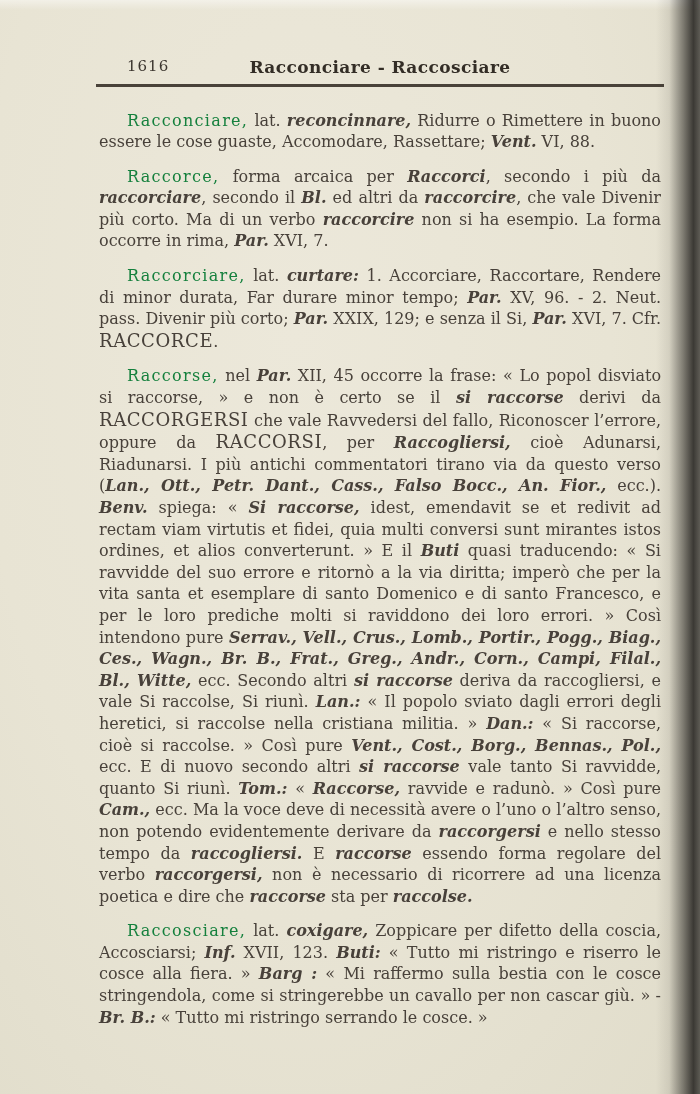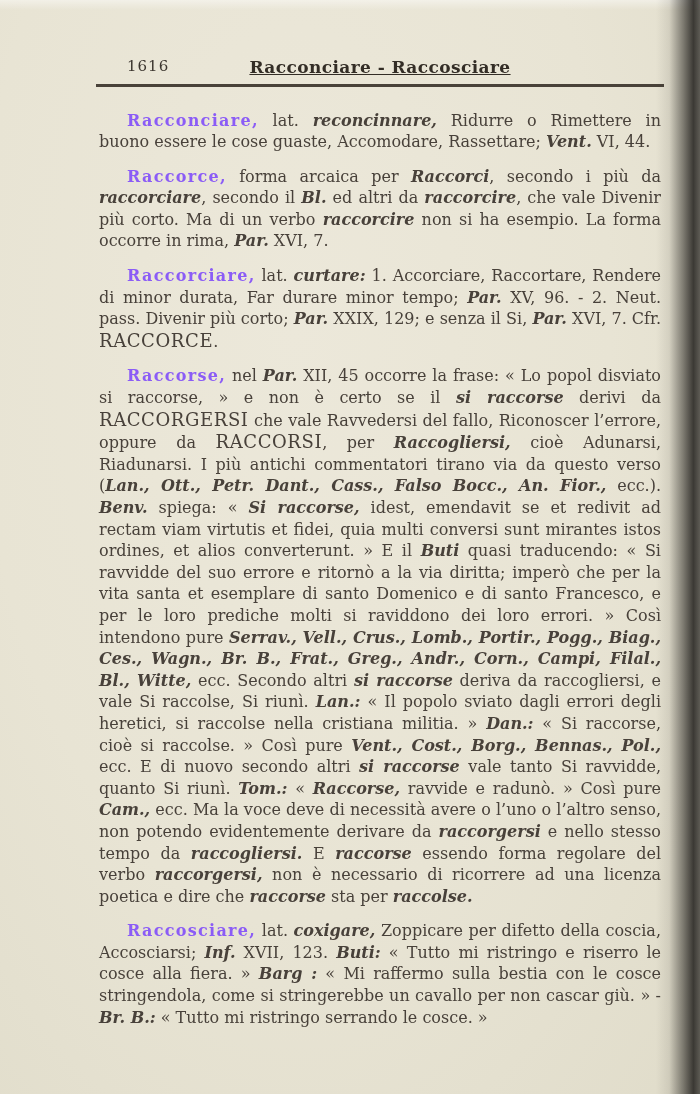--- a/index.html
+++ b/index.html
@@ -49,64 +49,63 @@
     letter-spacing: 1px;
     color: #3c362f;
     margin-left: 11px;
   }
   .running-title {
     text-align: center;
     font-weight: bold;
     font-size: 17px;
     letter-spacing: 0.4px;
     color: #332d26;
-    text-decoration: underline;
   }
   .header-rule {
     height: 2.5px;
     background: #494239;
     margin-top: 5px;
     margin-left: -3px;
     margin-right: -3px;
   }
   .entries {
     margin-top: 23px;
   }
   p.entry {
     margin: 0 0 13px 0;
     font-size: 16px;
     line-height: 21.6px;
     text-align: justify;
     text-indent: 28px;
   }
   .b {  
-    font-weight: bold;
+    font-weight: normal;
     letter-spacing: 1.3px;
-    color: #8b5cf6;
+    color: #15803d;
   }
   .i { font-style: italic; font-weight: bold; }
   .sc { 
     font-size: 18px;
     letter-spacing: 0.6px;
   }
   .r { }
 </style>
 </head>
 <body style="color: rgb(72, 65, 58);">
 
 <div class="top-light"></div>
 
 <div class="page-inner">
   <div class="header">
     <span class="page-number">1616</span>
     <div class="running-title">Racconciare - Raccosciare</div>
   </div>
   <div class="header-rule" style="background: rgb(73, 66, 57);"></div>
   <div class="entries">
-      <p class="entry"><span class="b">Racconciare,</span><span class="r"> lat. </span><span class="i">reconcinnare,</span><span class="r"> Ridurre o Rimettere in buono essere le cose guaste, Accomodare, Rassettare; </span><span class="i">Vent.</span><span class="r"> VI, 44.</span></p>
+      <p class="entry"><span class="b">Racconciare,</span><span class="r"> lat. </span><span class="i">reconcinnare,</span><span class="r"> Ridurre o Rimettere in buono essere le cose guaste, Accomodare, Rassettare; </span><span class="i">Vent.</span><span class="r"> VI, 88.</span></p>
       <p class="entry"><span class="b">Raccorce,</span><span class="r"> forma arcaica per </span><span class="i">Raccorci</span><span class="r">, secondo i più da </span><span class="i">raccorciare</span><span class="r">, secondo il </span><span class="i">Bl.</span><span class="r"> ed altri da </span><span class="i">raccorcire</span><span class="r">, che vale Divenir più corto. Ma di un verbo </span><span class="i">raccorcire</span><span class="r"> non si ha esempio. La forma occorre in rima, </span><span class="i">Par.</span><span class="r"> XVI, 7.</span></p>
       <p class="entry"><span class="b">Raccorciare,</span><span class="r"> lat. </span><span class="i">curtare:</span><span class="r"> 1. Accorciare, Raccortare, Rendere di minor durata, Far durare minor tempo; </span><span class="i">Par.</span><span class="r"> XV, 96. - 2. Neut. pass. Divenir più corto; </span><span class="i">Par.</span><span class="r"> XXIX, 129; e senza il Si, </span><span class="i">Par.</span><span class="r"> XVI, 7. Cfr. </span><span class="sc">RACCORCE</span><span class="r">.</span></p>
       <p class="entry"><span class="b">Raccorse,</span><span class="r"> nel </span><span class="i">Par.</span><span class="r"> XII, 45 occorre la frase: « Lo popol disviato si raccorse, » e non è certo se il </span><span class="i">si raccorse</span><span class="r"> derivi da </span><span class="sc">RACCORGERSI</span><span class="r"> che vale Ravvedersi del fallo, Riconoscer l’errore, oppure da </span><span class="sc">RACCORSI</span><span class="r">, per </span><span class="i">Raccogliersi,</span><span class="r"> cioè Adunarsi, Riadunarsi. I più antichi commentatori tirano via da questo verso (</span><span class="i">Lan., Ott., Petr. Dant., Cass., Falso Bocc., An. Fior.,</span><span class="r"> ecc.). </span><span class="i">Benv.</span><span class="r"> spiega: « </span><span class="i">Si raccorse,</span><span class="r"> idest, emendavit se et redivit ad rectam viam virtutis et fidei, quia multi conversi sunt mirantes istos ordines, et alios converterunt. » E il </span><span class="i">Buti</span><span class="r"> quasi traducendo: « Si ravvidde del suo errore e ritornò a la via diritta; imperò che per la vita santa et esemplare di santo Domenico e di santo Francesco, e per le loro prediche molti si raviddono dei loro errori. » Così intendono pure </span><span class="i">Serrav., Vell., Crus., Lomb., Portir., Pogg., Biag., Ces., Wagn., Br. B., Frat., Greg., Andr., Corn., Campi, Filal., Bl., Witte,</span><span class="r"> ecc. Secondo altri </span><span class="i">si raccorse</span><span class="r"> deriva da raccogliersi, e vale Si raccolse, Si riunì. </span><span class="i">Lan.:</span><span class="r"> « Il popolo sviato dagli errori degli heretici, si raccolse nella cristiana militia. » </span><span class="i">Dan.:</span><span class="r"> « Si raccorse, cioè si raccolse. » Così pure </span><span class="i">Vent., Cost., Borg., Bennas., Pol.,</span><span class="r"> ecc. E di nuovo secondo altri </span><span class="i">si raccorse</span><span class="r"> vale tanto Si ravvidde, quanto Si riunì. </span><span class="i">Tom.:</span><span class="r"> « </span><span class="i">Raccorse,</span><span class="r"> ravvide e radunò. » Così pure </span><span class="i">Cam.,</span><span class="r"> ecc. Ma la voce deve di necessità avere o l’uno o l’altro senso, non potendo evidentemente derivare da </span><span class="i">raccorgersi</span><span class="r"> e nello stesso tempo da </span><span class="i">raccogliersi.</span><span class="r"> E </span><span class="i">raccorse</span><span class="r"> essendo forma regolare del verbo </span><span class="i">raccorgersi,</span><span class="r"> non è necessario di ricorrere ad una licenza poetica e dire che </span><span class="i">raccorse</span><span class="r"> sta per </span><span class="i">raccolse.</span></p>
       <p class="entry"><span class="b">Raccosciare,</span><span class="r"> lat. </span><span class="i">coxigare,</span><span class="r"> Zoppicare per difetto della coscia, Accosciarsi; </span><span class="i">Inf.</span><span class="r"> XVII, 123. </span><span class="i">Buti:</span><span class="r"> « Tutto mi ristringo e riserro le cosce alla fiera. » </span><span class="i">Barg :</span><span class="r"> « Mi raffermo sulla bestia con le cosce stringendola, come si stringerebbe un cavallo per non cascar giù. » - </span><span class="i">Br. B.:</span><span class="r"> « Tutto mi ristringo serrando le cosce. »</span></p>
     </div>
 </div>
 
 <div class="gutter-shadow"></div>
 
 </body></html>

